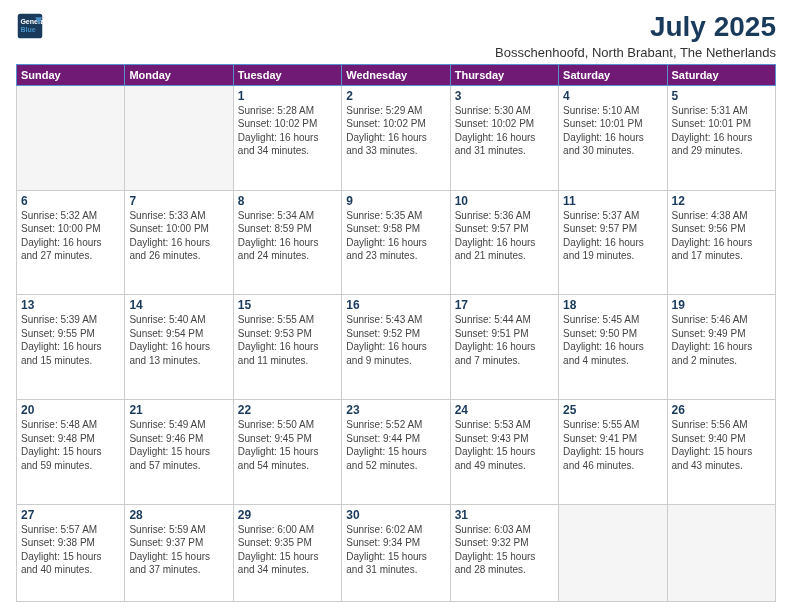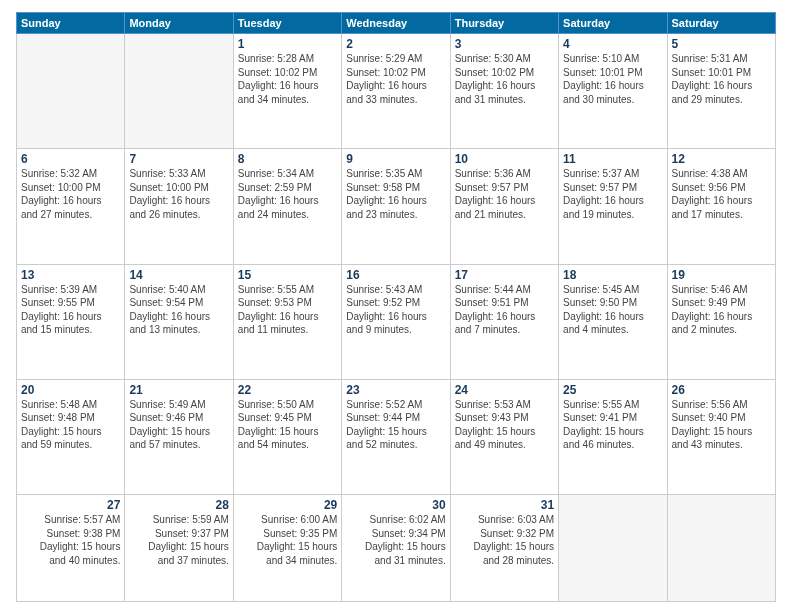--- a/index.html
+++ b/index.html
@@ -47,21 +47,21 @@
       margin-top: 2px;
     }
     .calendar {
       flex: 1;
       border: 1px solid #ccc;
       border-collapse: collapse;
       width: 100%;
       table-layout: fixed;
     }
     .calendar th {
-      background: #0369a1;
+      background: #701a75;
       color: #fff;
       font-size: 11px;
       font-weight: bold;
       padding: 4px 4px;
       text-align: left;
       border: 1px solid #5590d0;
     }
     .calendar td {
       border: 1px solid #ccc;
       vertical-align: top;
@@ -80,27 +80,41 @@
       display: block;
       margin-bottom: 1px;
     }
     .day-info {
       font-size: 10px;
       color: #444;
       line-height: 1.35;
     }
     .last-row td {
       height: 72px;
-      text-align: right;
     }
   </style>
 </head>
 <body>
 
 <div class="page">
+  <div class="header">
+    <div class="logo">
+      <svg class="logo-icon" viewBox="0 0 32 32">
+        <rect x="2" y="2" width="28" height="28" rx="3" fill="#1a3a5c"></rect>
+        <text x="5" y="14" font-size="8" fill="white" font-family="Arial" font-weight="bold">General</text>
+        <text x="5" y="23" font-size="8" fill="#4a90c4" font-family="Arial" font-weight="bold">Blue</text>
+        <polygon points="22,6 30,6 26,14" fill="#4a90c4"></polygon>
+      </svg>
+
+    </div>
+    <div class="title-block">
+      <div class="month-title">July 2025</div>
+      <div class="subtitle">Bosschenhoofd, North Brabant, The Netherlands</div>
+    </div>
+  </div>
 
   <table class="calendar">
     <thead>
       <tr>
       <th>Sunday</th>
           <th>Monday</th>
           <th>Tuesday</th>
           <th>Wednesday</th>
           <th>Thursday</th>
           <th>Saturday</th>
@@ -158,21 +172,21 @@
           <td>
             <span class="day-number">7</span>
             <div class="day-info">Sunrise: 5:33 AM
 Sunset: 10:00 PM
 Daylight: 16 hours
 and 26 minutes.</div>
           </td>
           <td>
             <span class="day-number">8</span>
             <div class="day-info">Sunrise: 5:34 AM
-Sunset: 2:59 PM
+Sunset: 8:59 PM
 Daylight: 16 hours
 and 24 minutes.</div>
           </td>
           <td>
             <span class="day-number">9</span>
             <div class="day-info">Sunrise: 5:35 AM
 Sunset: 9:58 PM
 Daylight: 16 hours
 and 23 minutes.</div>
           </td>

